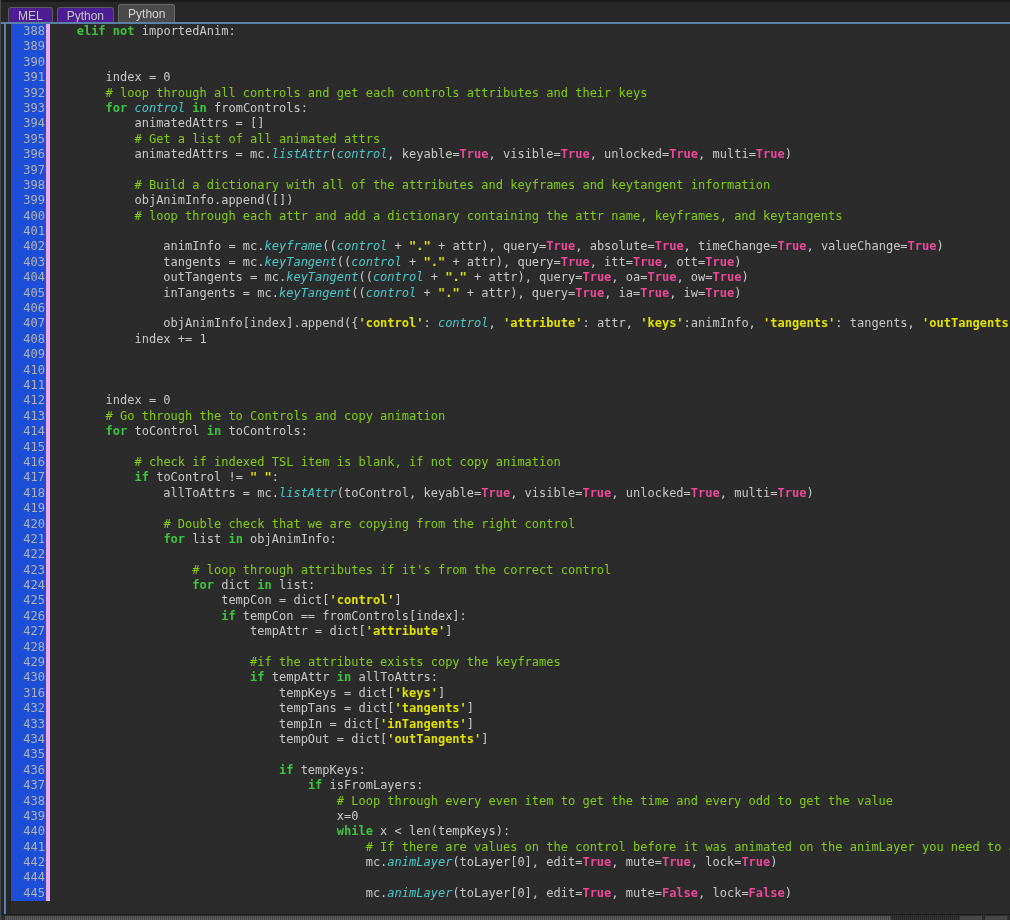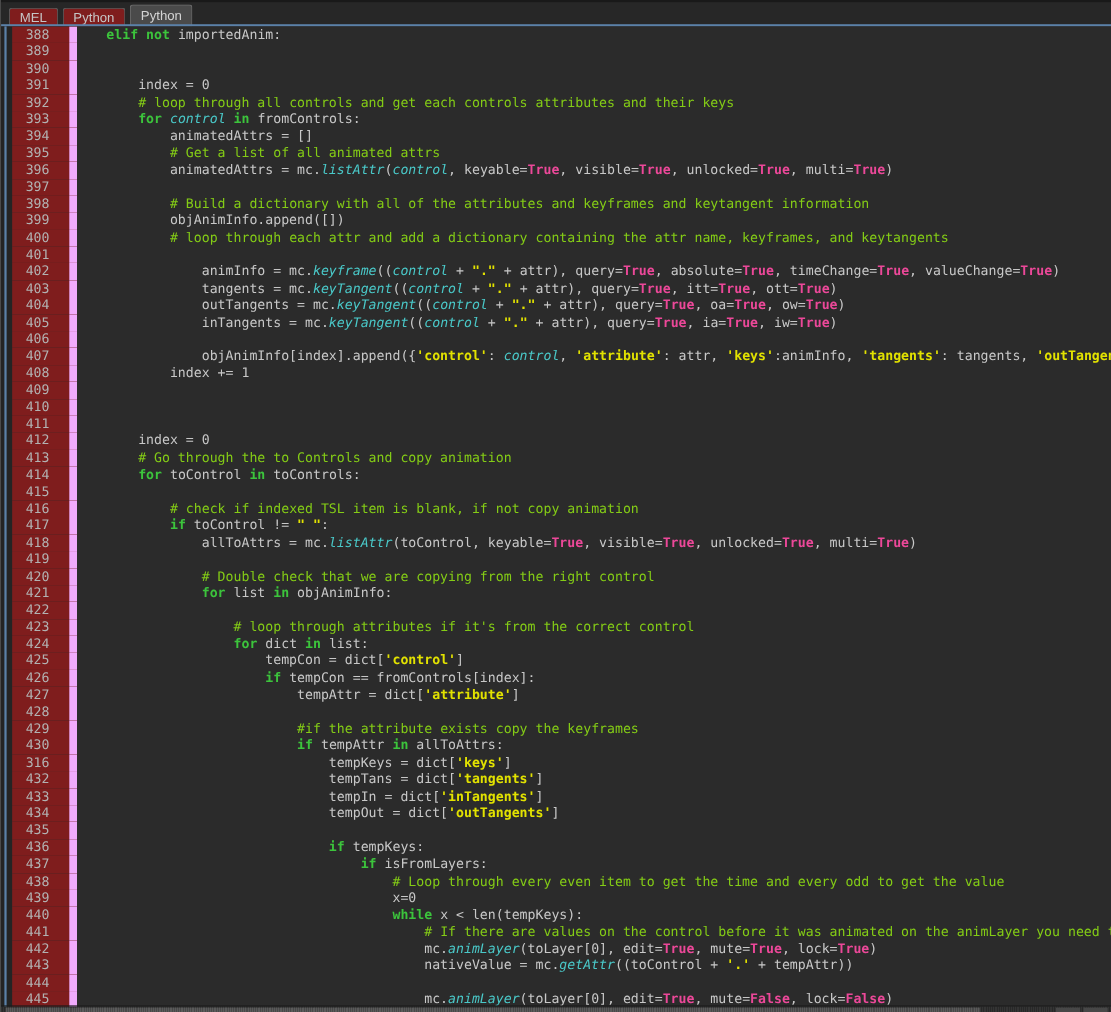--- a/index.html
+++ b/index.html
@@ -2,34 +2,34 @@
 <html><head>
 <meta charset="utf-8">
 <style>
   html,body{margin:0;padding:0;background:#2b2b2b;}
   .window{position:relative;width:1010px;height:920px;overflow:hidden;background:#2b2b2b;
           font-family:"DejaVu Sans Mono",monospace;border-left:1px solid #4a4a4a;box-sizing:border-box;}
   
   .tabbar{position:absolute;top:0;left:0;right:0;height:22px;background:#272727;
           border-top:2px solid #191919;display:flex;align-items:flex-end;padding-left:7px;gap:4px;
           font-family:"Liberation Sans",sans-serif;}
-  .tab{height:17px;background:#7f1d1d;border:1px solid #5a5a5a;border-bottom:none;
+  .tab{height:17px;background:#4c1d95;border:1px solid #5a5a5a;border-bottom:none;
        border-radius:3px 3px 0 0;color:#c6c6c6;font-size:12px;line-height:16px;padding:0 9px;
        box-sizing:border-box;cursor:default;}
   .tab.active{height:20px;background:#4a4a4a;line-height:19px;color:#d4d4d4;border-color:#6a6a6a;}
   
   .blue-top{position:absolute;top:22px;left:0;right:0;height:2px;background:#5b81a8;}
   .left-dark{position:absolute;top:24px;left:0;width:10px;bottom:0;background:#242424;}
   .blue-left{position:absolute;top:24px;left:3px;width:2px;bottom:0;background:#5b81a8;}
   
   .editor{position:absolute;top:24px;left:10px;right:0;bottom:0;overflow:hidden;
           font-size:12px;line-height:15.4px;background:#2b2b2b;}
   .row{display:flex;height:15.4px;white-space:pre;}
-  .ln{flex:0 0 auto;width:34px;padding-right:18px;background:#7f1d1d;color:#b2b2b2;
-      text-align:right;border-right:7px solid #f0abfc;}
+  .ln{flex:0 0 auto;width:34px;padding-right:1px;background:#1d4ed8;color:#b2b2b2;
+      text-align:right;border-right:4px solid #f0abfc;}
   .code{padding-left:5px;color:#c8c8c8;}
   .t-p{color:#c8c8c8;}
   .t-k{color:#3cc43c;font-weight:bold;text-align:center;}
   .t-b{color:#ec4899;font-weight:bold;}
   .t-c{color:#84cc16;font-weight:normal;}
   .t-s{color:#e2e200;font-weight:bold;}
   .t-f{color:#4ac9c9;font-style:italic;font-weight:normal;}
   
   .hscroll{position:absolute;bottom:0;left:0;right:0;height:5px;border-top:1px solid #1c1c1c;
            background-image:repeating-linear-gradient(90deg,#343434 0 1px,#282828 1px 2px);}
@@ -101,21 +101,20 @@
       <div class="row"><span class="ln">433</span><span class="code"><span class="t-p">                               tempIn = dict[</span><span class="t-s">'inTangents'</span><span class="t-p">]</span></span></div>
       <div class="row"><span class="ln">434</span><span class="code"><span class="t-p">                               tempOut = dict[</span><span class="t-s">'outTangents'</span><span class="t-p">]</span></span></div>
       <div class="row"><span class="ln">435</span><span class="code"></span></div>
       <div class="row"><span class="ln">436</span><span class="code"><span class="t-p">                               </span><span class="t-k">if</span><span class="t-p"> tempKeys:</span></span></div>
       <div class="row"><span class="ln">437</span><span class="code"><span class="t-p">                                   </span><span class="t-k">if</span><span class="t-p"> isFromLayers:</span></span></div>
       <div class="row"><span class="ln">438</span><span class="code"><span class="t-p">                                       </span><span class="t-c"># Loop through every even item to get the time and every odd to get the value</span></span></div>
       <div class="row"><span class="ln">439</span><span class="code"><span class="t-p">                                       x=0</span></span></div>
       <div class="row"><span class="ln">440</span><span class="code"><span class="t-p">                                       </span><span class="t-k">while</span><span class="t-p"> x &lt; len(tempKeys):</span></span></div>
       <div class="row"><span class="ln">441</span><span class="code"><span class="t-p">                                           </span><span class="t-c"># If there are values on the control before it was animated on the animLayer you need to add</span></span></div>
       <div class="row"><span class="ln">442</span><span class="code"><span class="t-p">                                           mc.</span><span class="t-f">animLayer</span><span class="t-p">(toLayer[0], edit=</span><span class="t-b">True</span><span class="t-p">, mute=</span><span class="t-b">True</span><span class="t-p">, lock=</span><span class="t-b">True</span><span class="t-p">)</span></span></div>
-      <div class="row"><span class="ln">443</span><span class="code"><span class="t-p">                                           nativeValue = mc.</span><span class="t-f">getAttr</span><span class="t-p">((toControl + </span><span class="t-s">'.'</span><span class="t-p"> + tempAttr))</span></span></div>
       <div class="row"><span class="ln">444</span><span class="code"></span></div>
       <div class="row"><span class="ln">445</span><span class="code"><span class="t-p">                                           mc.</span><span class="t-f">animLayer</span><span class="t-p">(toLayer[0], edit=</span><span class="t-b">True</span><span class="t-p">, mute=</span><span class="t-b">False</span><span class="t-p">, lock=</span><span class="t-b">False</span><span class="t-p">)</span></span></div>
     </div>
 
   <div class="hscroll">
     <div class="hthumb"></div>
     <div class="hbtn left-arrow"></div>
     <div class="hbtn right-arrow"></div>
   </div>
 </div>

